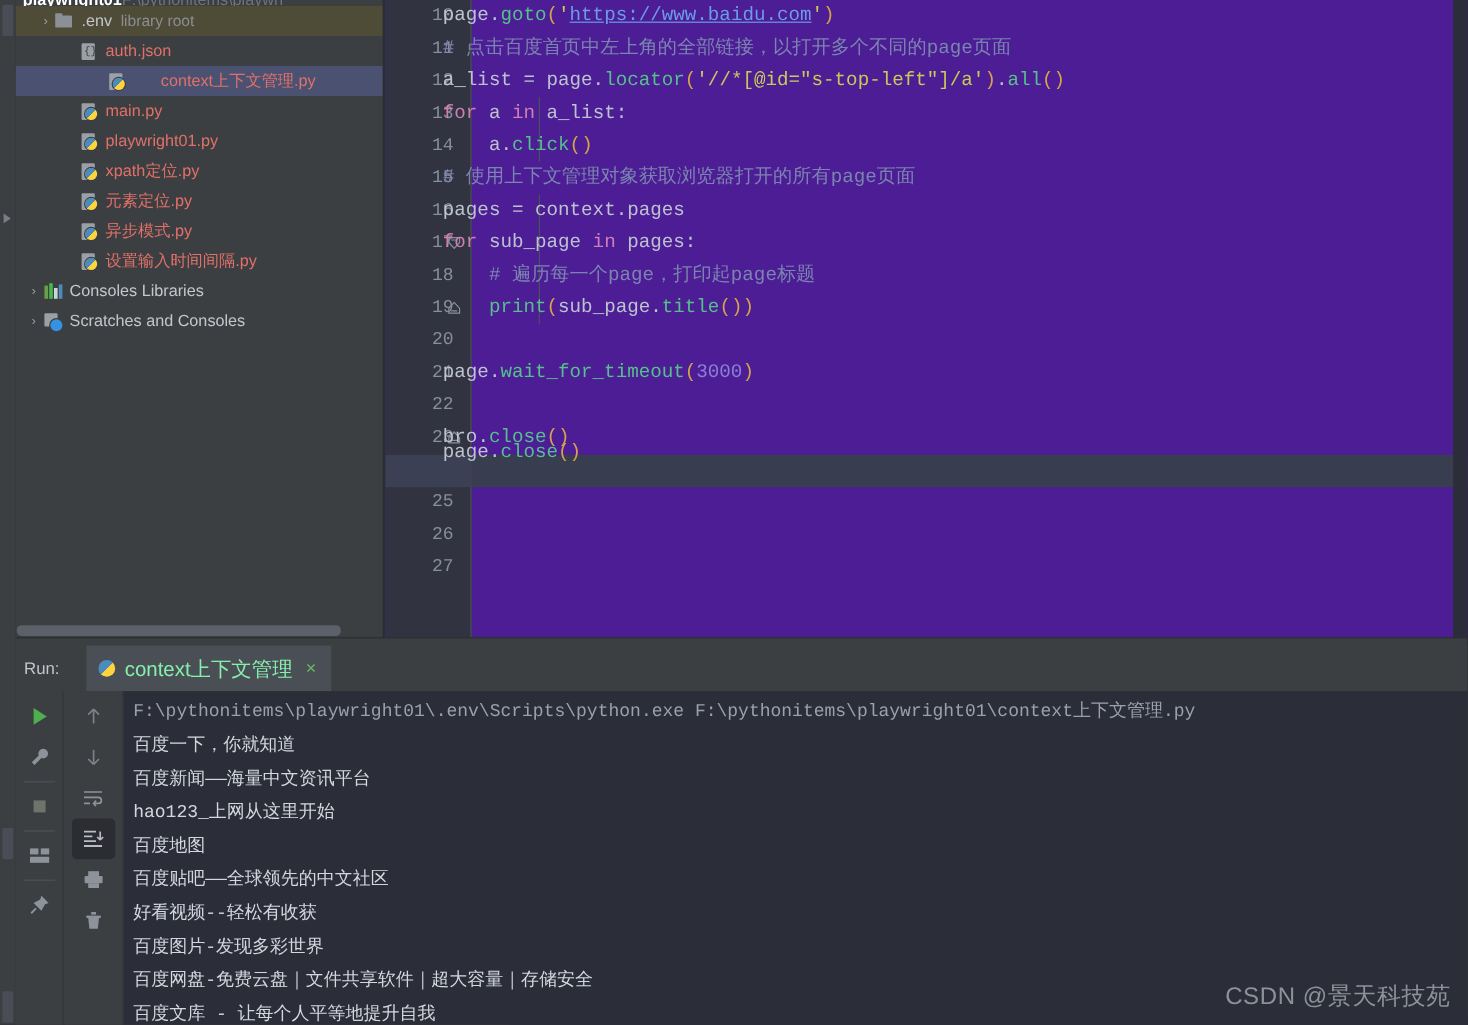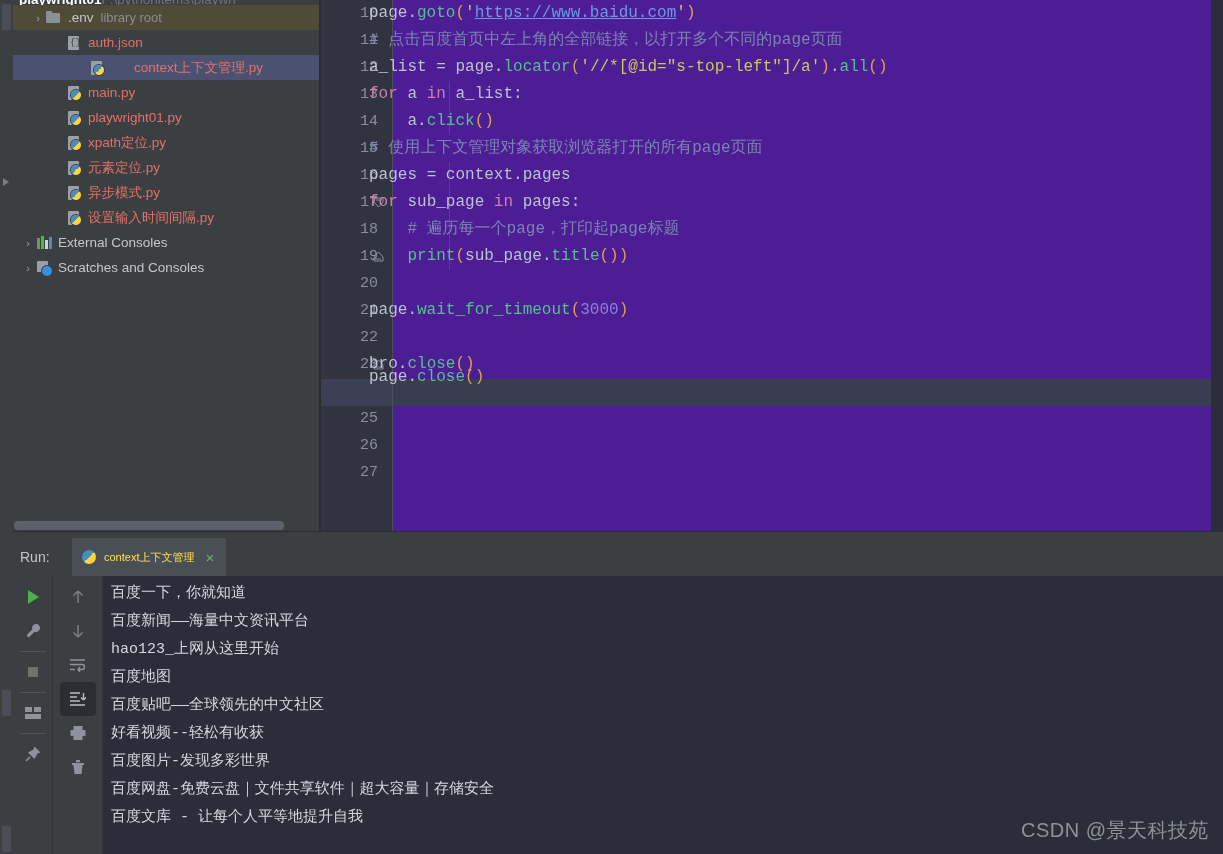--- a/index.html
+++ b/index.html
@@ -248,21 +248,21 @@
     color: #c2c6cc;
     width: 52px;
   }
   .run-tab {
     height: 38px;
     display: flex; align-items: center;
     padding: 0 12px 0 10px;
     background: #4a4e55;
     gap: 7px;
   }
-  .run-tab-title { font-size: 11px; color: #fde047; }
+  .run-tab-title { font-size: 17px; color: #86efac; }
   .tab-close {
     font-size: 15px; color: #6db56d; margin-left: 4px; cursor: pointer;
   }
   .pyicon {
     display: inline-block; width: 15px; height: 15px; position: relative;
   }
   .pyicon::before {
     content: ""; position: absolute; left: 0; top: 0;
     width: 14px; height: 14px; border-radius: 50%;
     background: linear-gradient(135deg, #4b8bbe 0 50%, #ffd43b 50% 100%);
@@ -395,21 +395,21 @@
           <span class="fname-red">设置输入时间间隔.py</span>
         </div>
         <div class="tree-row indent-0">
           <span class="chev">›</span>
           <span class="ico ico-bars">
             <i></i>
             <i></i>
             <i></i>
             <i></i>
           </span>
-          <span class="fname-plain">External Consoles</span>
+          <span class="fname-plain">Consoles Libraries</span>
         </div>
         <div class="tree-row indent-0">
           <span class="chev">›</span>
           <span class="ico ico-scratch"></span>
           <span class="fname-plain">Scratches and Consoles</span>
         </div>
       </div>
   </div>
   <div class="proj-hscroll-track">
     <div class="proj-hscroll-thumb" style="left:1px;top:2px;position:absolute;"></div>
@@ -556,20 +556,21 @@
         <div class="tbtn">
           <svg width="16" height="17" viewBox="0 0 16 17">
             <rect x="2" y="4" width="12" height="2" fill="#8e939b"></rect>
             <path d="M3.5 6 h9 l-1 9 h-7 z" fill="#8e939b"></path>
             <rect x="6" y="1" width="4" height="2.2" fill="#8e939b"></rect>
           </svg>
         </div>
       </div>
 
     <div class="console" id="console">
+        <div class="cline cmd">F:\pythonitems\playwright01\.env\Scripts\python.exe F:\pythonitems\playwright01\context上下文管理.py</div>
         <div class="cline">百度一下，你就知道</div>
         <div class="cline">百度新闻——海量中文资讯平台</div>
         <div class="cline">hao123_上网从这里开始</div>
         <div class="cline">百度地图</div>
         <div class="cline">百度贴吧——全球领先的中文社区</div>
         <div class="cline">好看视频--轻松有收获</div>
         <div class="cline">百度图片-发现多彩世界</div>
         <div class="cline">百度网盘-免费云盘｜文件共享软件｜超大容量｜存储安全</div>
         <div class="cline">百度文库 - 让每个人平等地提升自我</div>
       </div>

